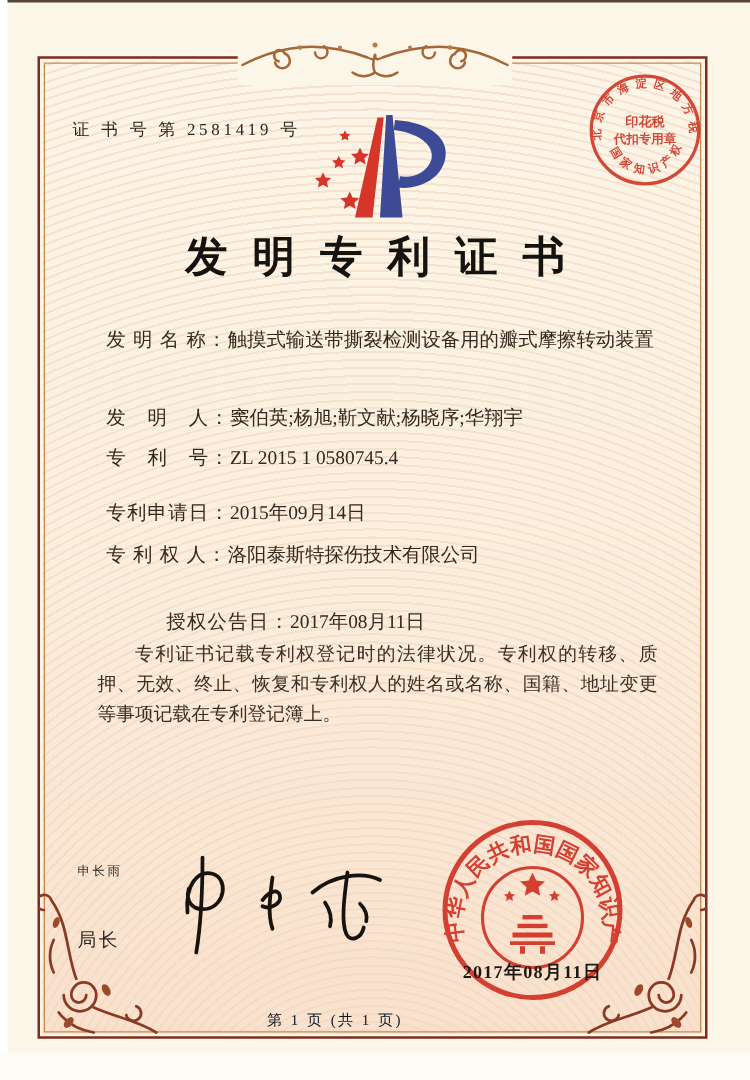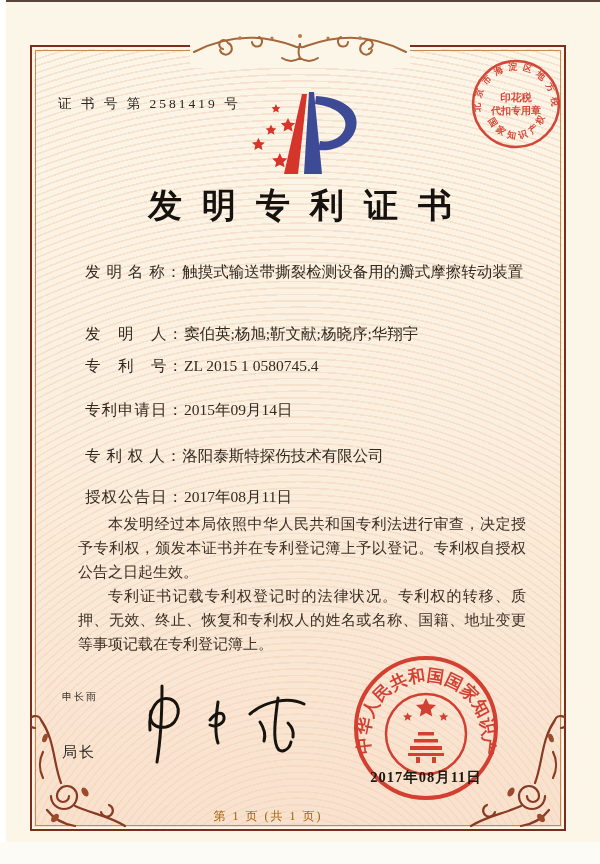--- a/index.html
+++ b/index.html
@@ -27,39 +27,39 @@
 
   .cert-no{position:absolute;left:58px;top:95px;font-size:13.5px;letter-spacing:3px;}
 
   .logo{position:absolute;left:240px;top:88px;width:124px;height:88px;}
 
   .title{position:absolute;left:0;top:183px;width:600px;text-align:center;
     font-size:34px;font-weight:600;letter-spacing:20px;text-indent:20px;color:#151210;}
 
   .field{position:absolute;left:85px;width:460px;font-size:15.5px;color:#33291f;white-space:nowrap;}
   .field .lab{letter-spacing:1px;}
-  .f0{top:262px;} .f1{top:312px;margin-top:12px;} .f2{top:356px;} .f3{top:400px;} .f4{top:446px;} .f5{top:487px;}
+  .f0{top:262px;} .f1{top:312px;margin-top:12px;} .f2{top:356px;} .f3{top:400px;} .f4{top:434px;} .f5{top:487px;margin-left:48px;}
 
   .paras{position:absolute;left:78px;top:512px;width:448px;font-size:15px;line-height:24px;
     text-align:justify;color:#3a2f24;}
   .paras p{margin:0;text-indent:2em;}
 
   .director-title{position:absolute;left:62px;top:698px;font-size:15px;letter-spacing:2px;
     font-family:"Liberation Sans","DejaVu Sans",sans-serif;color:#2e2823;margin-top:45px;}
   .director-name{position:absolute;left:62px;top:690px;font-size:10px;letter-spacing:2px;
     font-family:Liberation Sans, sans-serif;color:#2e2823;}
 
   .signature{position:absolute;left:128px;top:678px;width:200px;height:92px;}
 
   .seal{position:absolute;left:350px;top:650px;width:152px;height:152px;opacity:0.92;}
   .issue-date{position:absolute;left:350px;top:768px;width:152px;text-align:center;
     font-size:14.5px;font-weight:600;color:#1c1813;letter-spacing:1px;z-index:5;}
 
   .footer{position:absolute;left:0;top:808px;width:536px;text-align:center;
-    font-size:12px;letter-spacing:2px;color:#a16207;}
+    font-size:12px;letter-spacing:2px;color:#0f172a;}
 
   .tax-stamp{position:absolute;left:470px;top:58px;width:92px;height:92px;opacity:0.88;z-index:6;}
 
   .ornament-top{position:absolute;left:190px;top:22px;width:220px;height:46px;}
   .corner-bl{position:absolute;left:31px;top:700px;width:100px;height:130px;}
   .corner-br{position:absolute;left:465px;top:700px;width:100px;height:130px;transform:scaleX(-1);}
 </style>
 </head>
 <body>
 
@@ -154,21 +154,20 @@
   <span class="lab">专利申请日：</span><span>2015年09月14日</span>
 </div>
 <div class="field f4">
   <span class="lab">专 利 权 人：</span><span>洛阳泰斯特探伤技术有限公司</span>
 </div>
 <div class="field f5">
   <span class="lab">授权公告日：</span><span>2017年08月11日</span>
 </div>
 
 <div class="paras">
-  <p>本发明经过本局依照中华人民共和国专利法进行审查，决定授予专利权，颁发本证书并在专利登记簿上予以登记。专利权自授权公告之日起生效。</p>
   <p>专利证书记载专利权登记时的法律状况。专利权的转移、质押、无效、终止、恢复和专利权人的姓名或名称、国籍、地址变更等事项记载在专利登记簿上。</p>
 </div>
 
 <div class="director-title">局长</div>
 <div class="director-name">申长雨</div>
 
 <svg class="signature" viewBox="0 0 200 92">
   <g stroke="#17140f" stroke-width="3" fill="none" stroke-linecap="round" stroke-linejoin="round">
     <path d="M22,52 C20,30 30,18 42,21 C55,25 52,46 38,49 C27,51 20,44 23,33"></path>
     <path d="M34,8 C34,32 33,60 29,84"></path>

